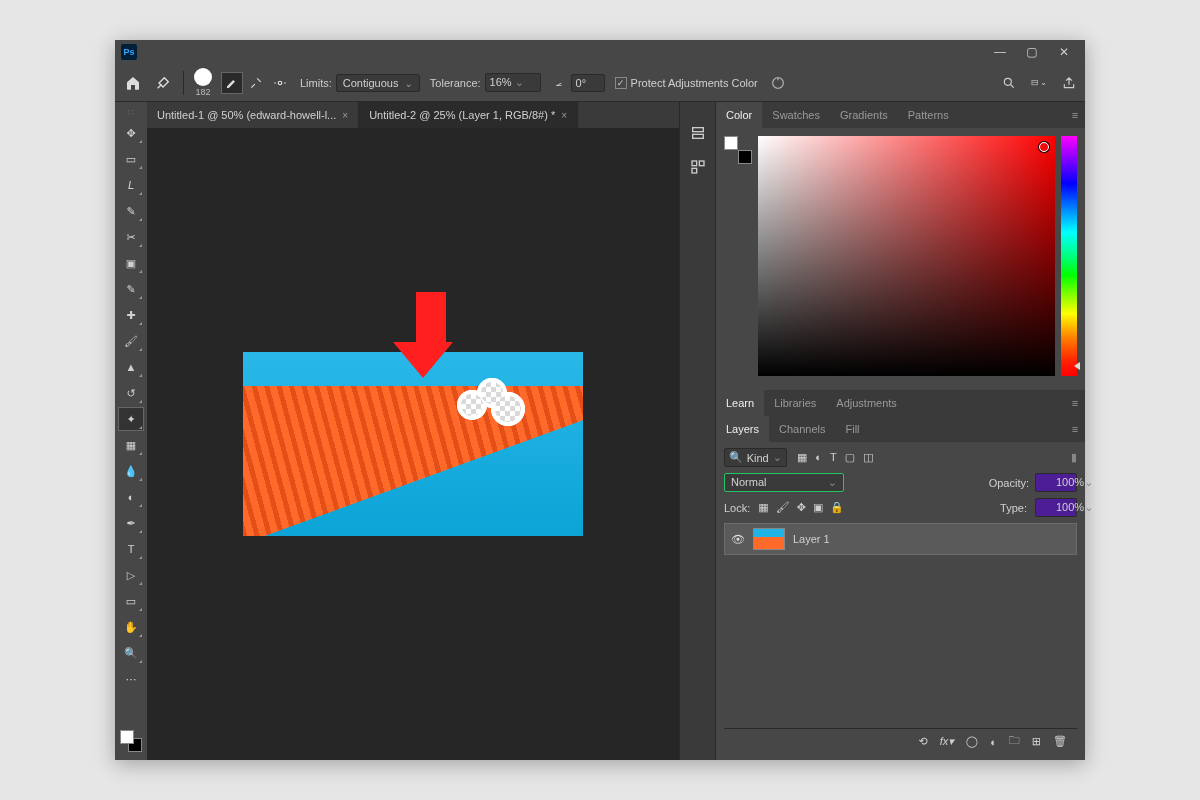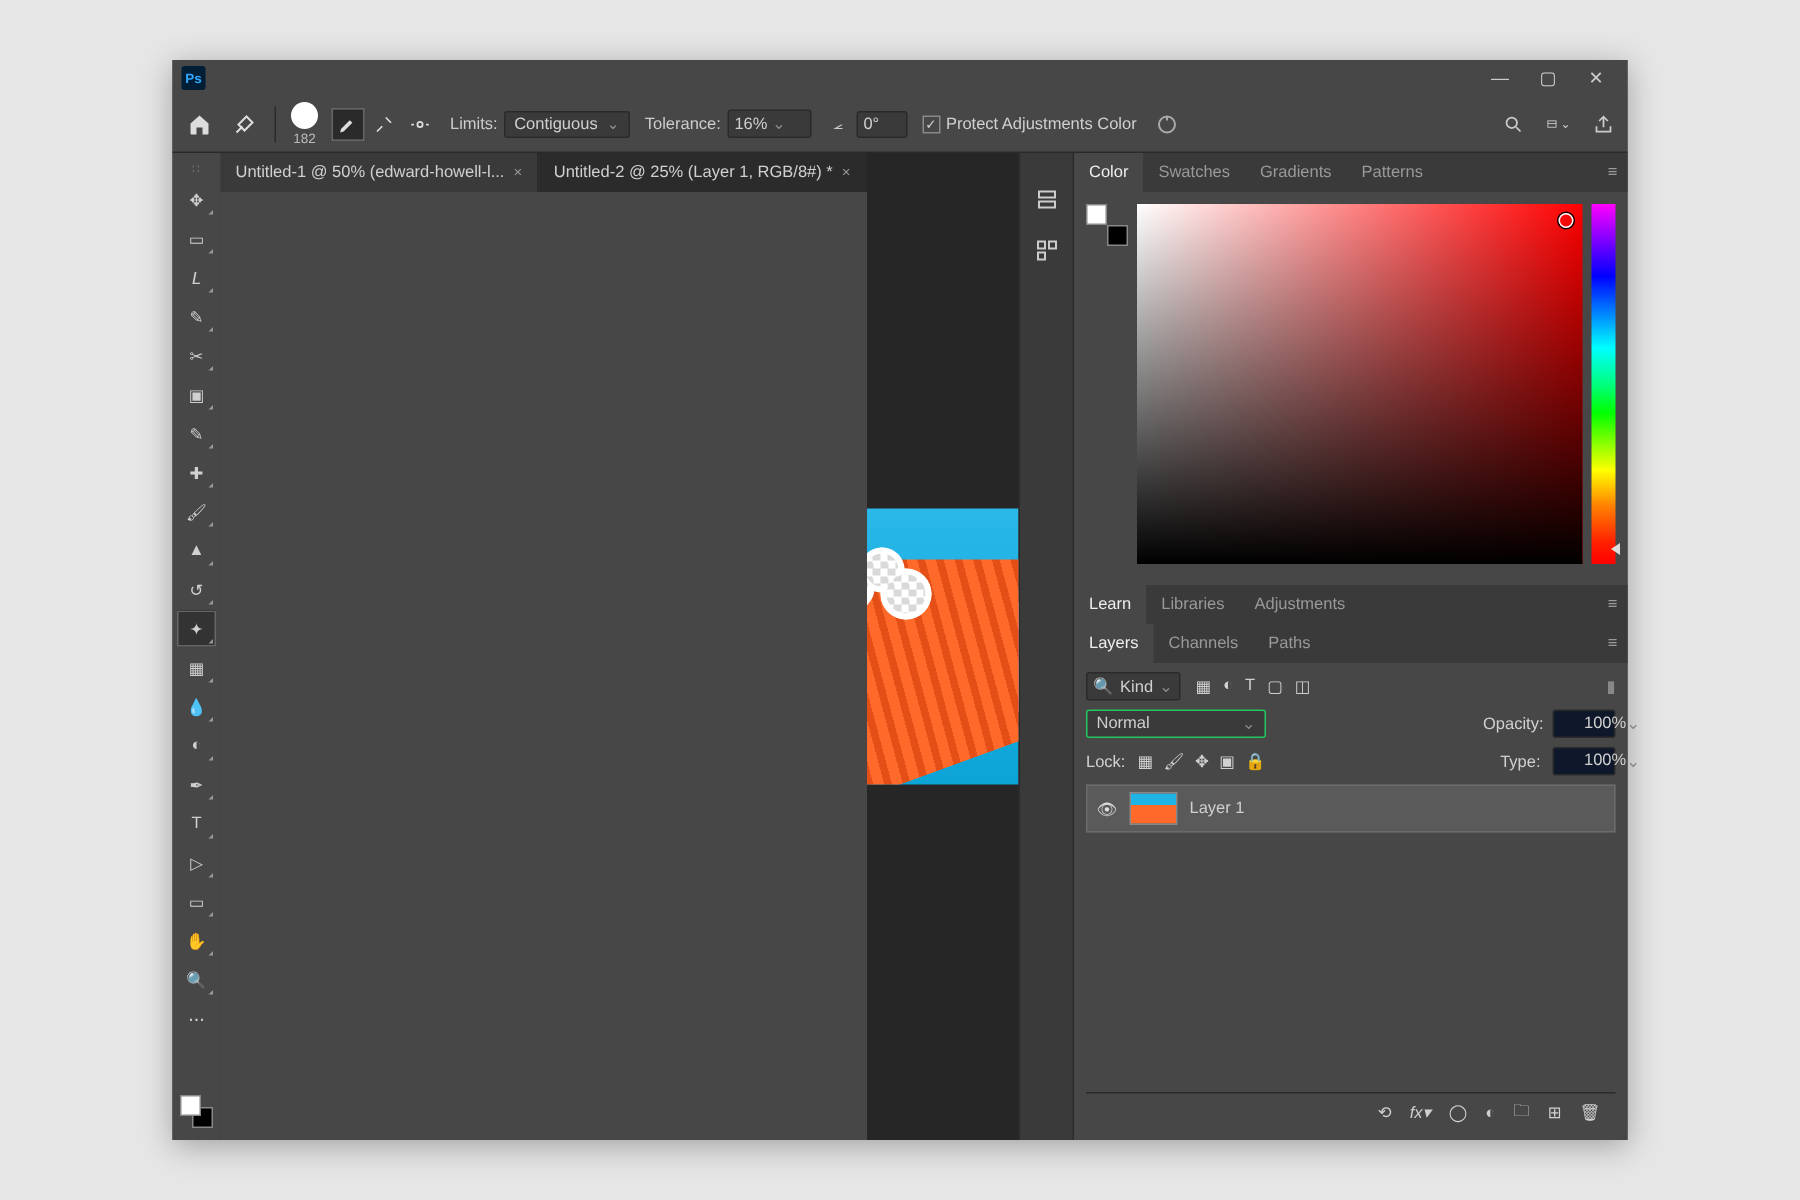--- a/index.html
+++ b/index.html
@@ -37,21 +37,21 @@
 .workspace{flex:1;display:flex;min-height:0}
 .toolbar{width:32px;background:#474747;display:flex;flex-direction:column;align-items:center;padding:6px 0 0;gap:2px}
 .toolbar .grip{color:#777;font-size:8px;letter-spacing:1px;margin-bottom:2px}
 .tool{width:26px;height:24px;display:flex;align-items:center;justify-content:center;color:#ddd;position:relative}
 .tool.active{background:#333;box-shadow:inset 0 0 0 1px #666}
 .tool .corner{position:absolute;right:2px;bottom:2px;width:0;height:0;border-left:3px solid transparent;border-bottom:3px solid #999}
 .color-swap{width:26px;height:26px;position:relative;margin-top:auto;margin-bottom:6px}
 .fgc{position:absolute;left:2px;top:2px;width:14px;height:14px;background:#fff;border:1px solid #888;z-index:2}
 .bgc{position:absolute;right:2px;bottom:2px;width:14px;height:14px;background:#000;border:1px solid #888}
 
-.doc-area{flex:1;background:#474747;display:flex;flex-direction:row;min-width:0}
+.doc-area{flex:1;background:#474747;display:flex;flex-direction:column;min-width:0}
 .doc-tabs{height:26px;background:#3a3a3a;display:flex;align-items:stretch}
 .doc-tab{padding:0 10px;display:flex;align-items:center;gap:6px;color:#aaa;border-right:1px solid #2a2a2a}
 .doc-tab.active{background:#2b2b2b;color:#eee}
 .doc-tab .x{color:#999;font-size:10px}
 .canvas-wrap{flex:1;background:#262626;display:flex;align-items:center;justify-content:center;position:relative;overflow:hidden}
 .artwork{position:relative;width:340px;height:184px}
 .sky{position:absolute;inset:0;background:linear-gradient(180deg,#29b8e8 0%,#0ca3d6 100%)}
 .roof{position:absolute;left:0;bottom:0;width:340px;height:150px;overflow:hidden}
 .roof-tri{position:absolute;left:-60px;bottom:-30px;width:500px;height:300px;background:repeating-linear-gradient(95deg,#ff6a2b 0 7px,#e34f17 7px 12px);transform:rotate(-20deg);transform-origin:left bottom;clip-path:polygon(0% 100%,100% 100%,45% 0%)}
 .pink{position:absolute;left:30px;top:12px;width:120px;height:90px;background:repeating-linear-gradient(100deg,#f6a9d1 0 6px,#e77fb8 6px 10px);clip-path:polygon(0% 100%,50% 0%,100% 100%)}
@@ -90,21 +90,21 @@
 .hue-bar{width:16px;height:240px;background:linear-gradient(to bottom,#ff00ff 0%,#8000ff 10%,#0000ff 20%,#0080ff 30%,#00ffff 40%,#00ff80 50%,#00ff00 58%,#80ff00 66%,#ffff00 74%,#ff8000 84%,#ff2000 94%,#ff0000 100%);position:relative}
 .hue-cursor{position:absolute;right:-3px;width:0;height:0;border-top:4px solid transparent;border-bottom:4px solid transparent;border-right:6px solid #ddd}
 
 .mid-tabs{margin-top:6px}
 .layers-body{flex:1;display:flex;flex-direction:column;padding:6px 8px;gap:6px}
 .layer-row1{display:flex;align-items:center;gap:6px}
 .kind-sel{background:#3a3a3a;border:1px solid #2a2a2a;padding:2px 4px;border-radius:2px;display:flex;align-items:center;gap:4px;color:#ccc}
 .kind-icons{display:flex;gap:8px;margin-left:4px;color:#ccc}
 .layer-row2{display:flex;align-items:center;gap:6px}
 .blend-sel{background:#3a3a3a;border:1px solid #22c55e;padding:2px 6px;border-radius:2px;flex:0 0 120px;display:flex;justify-content:space-between}
-.pct-box{background:#0f172a;border:1px solid #2a2a2a;padding:2px 20px;width:34px;border-radius:2px;display:flex;justify-content:space-between}
+.pct-box{background:#4c1d95;border:1px solid #2a2a2a;padding:2px 20px;width:34px;border-radius:2px;display:flex;justify-content:space-between}
 .lock-row{display:flex;align-items:center;gap:8px;color:#ccc}
 .lock-icns{display:flex;gap:7px}
 .layer-item{display:flex;align-items:center;background:#5a5a5a;padding:4px 6px;gap:8px;border:1px solid #6b6b6b}
 .eye{width:14px;text-align:center;color:#ddd}
 .thumb{width:32px;height:22px;background:linear-gradient(180deg,#1fb4e6 40%,#ff6a2b 40%);border:1px solid #888}
 .layers-footer{margin-top:auto;height:26px;border-top:1px solid #2a2a2a;display:flex;align-items:center;justify-content:flex-end;gap:12px;padding:0 10px;color:#bbb}
 svg{display:block}
 </style>
 </head>
 <body>
@@ -373,21 +373,21 @@
         <div class="ptab active">Learn</div>
         <div class="ptab">Libraries</div>
         <div class="ptab">Adjustments</div>
         <div class="ptab spacer"></div>
         <div class="panel-menu">≡</div>
       </div>
 
       <div class="panel-tabs">
         <div class="ptab active">Layers</div>
         <div class="ptab">Channels</div>
-        <div class="ptab">Paths</div>
+        <div class="ptab">Fill</div>
         <div class="ptab spacer"></div>
         <div class="panel-menu">≡</div>
       </div>
 
       <div class="layers-body">
         <div class="layer-row1">
           <div class="kind-sel">
               <span>🔍</span>
               <span>Kind</span>
               <span style="color:#888">⌄</span>

